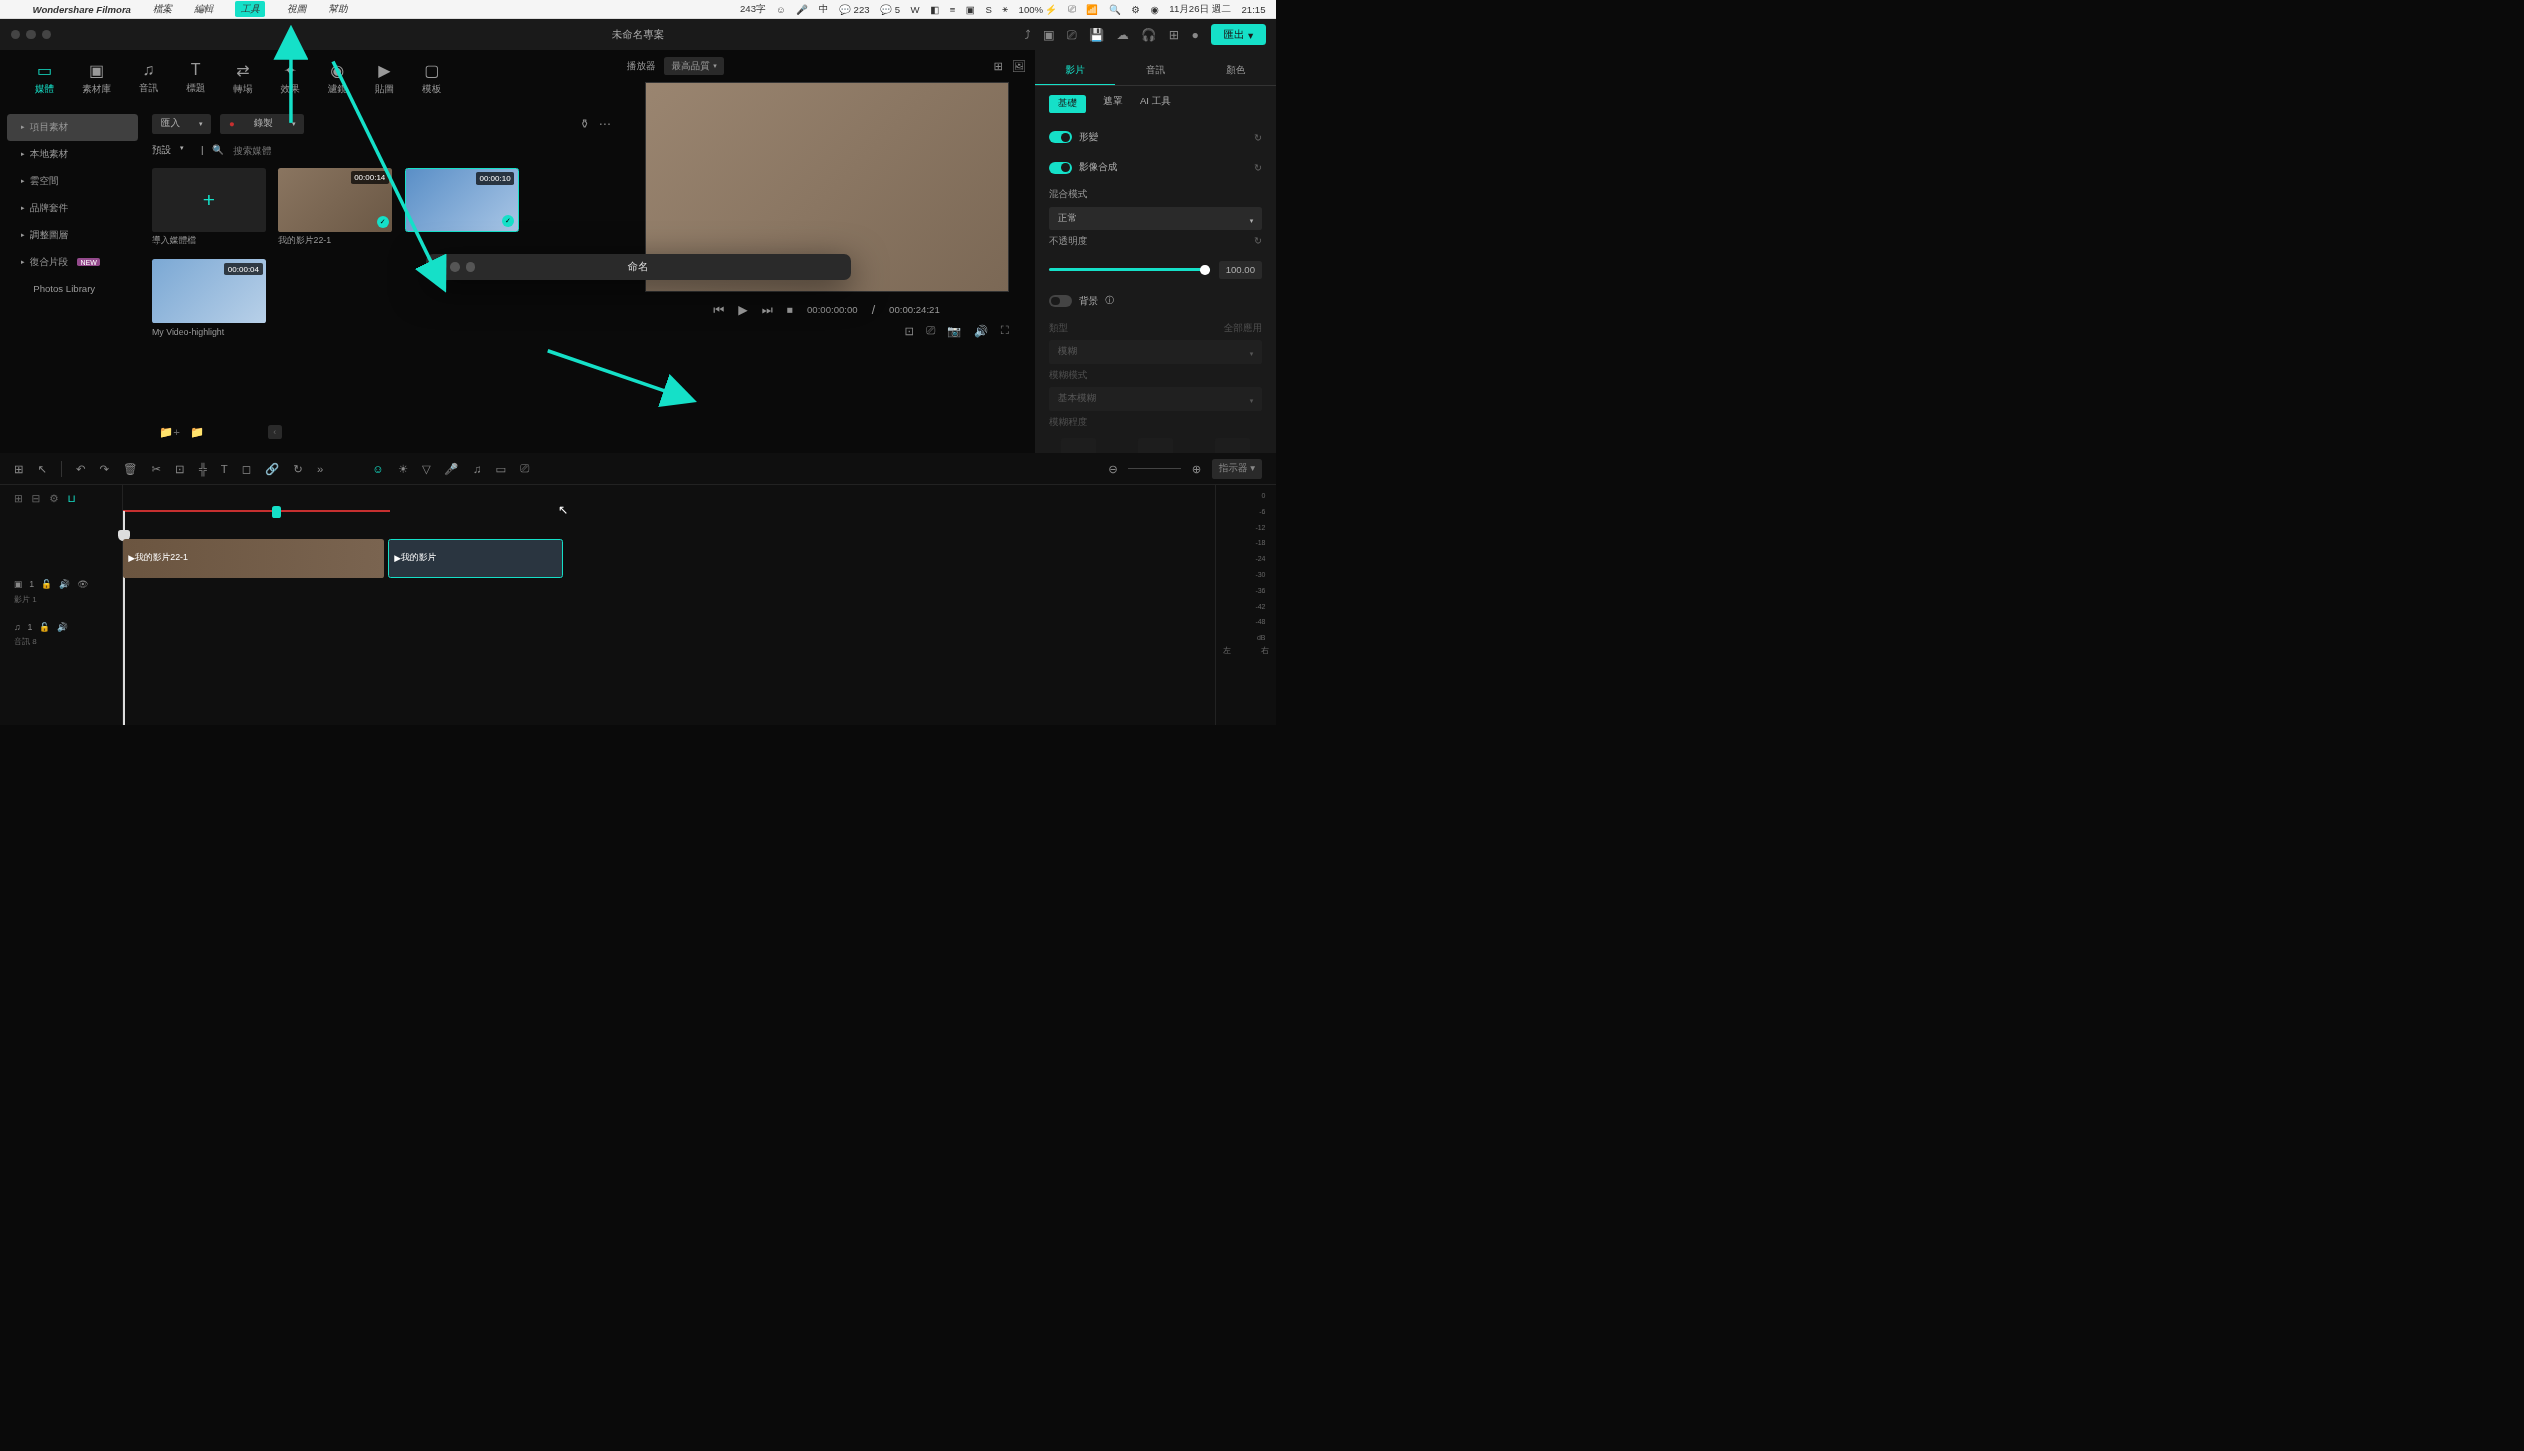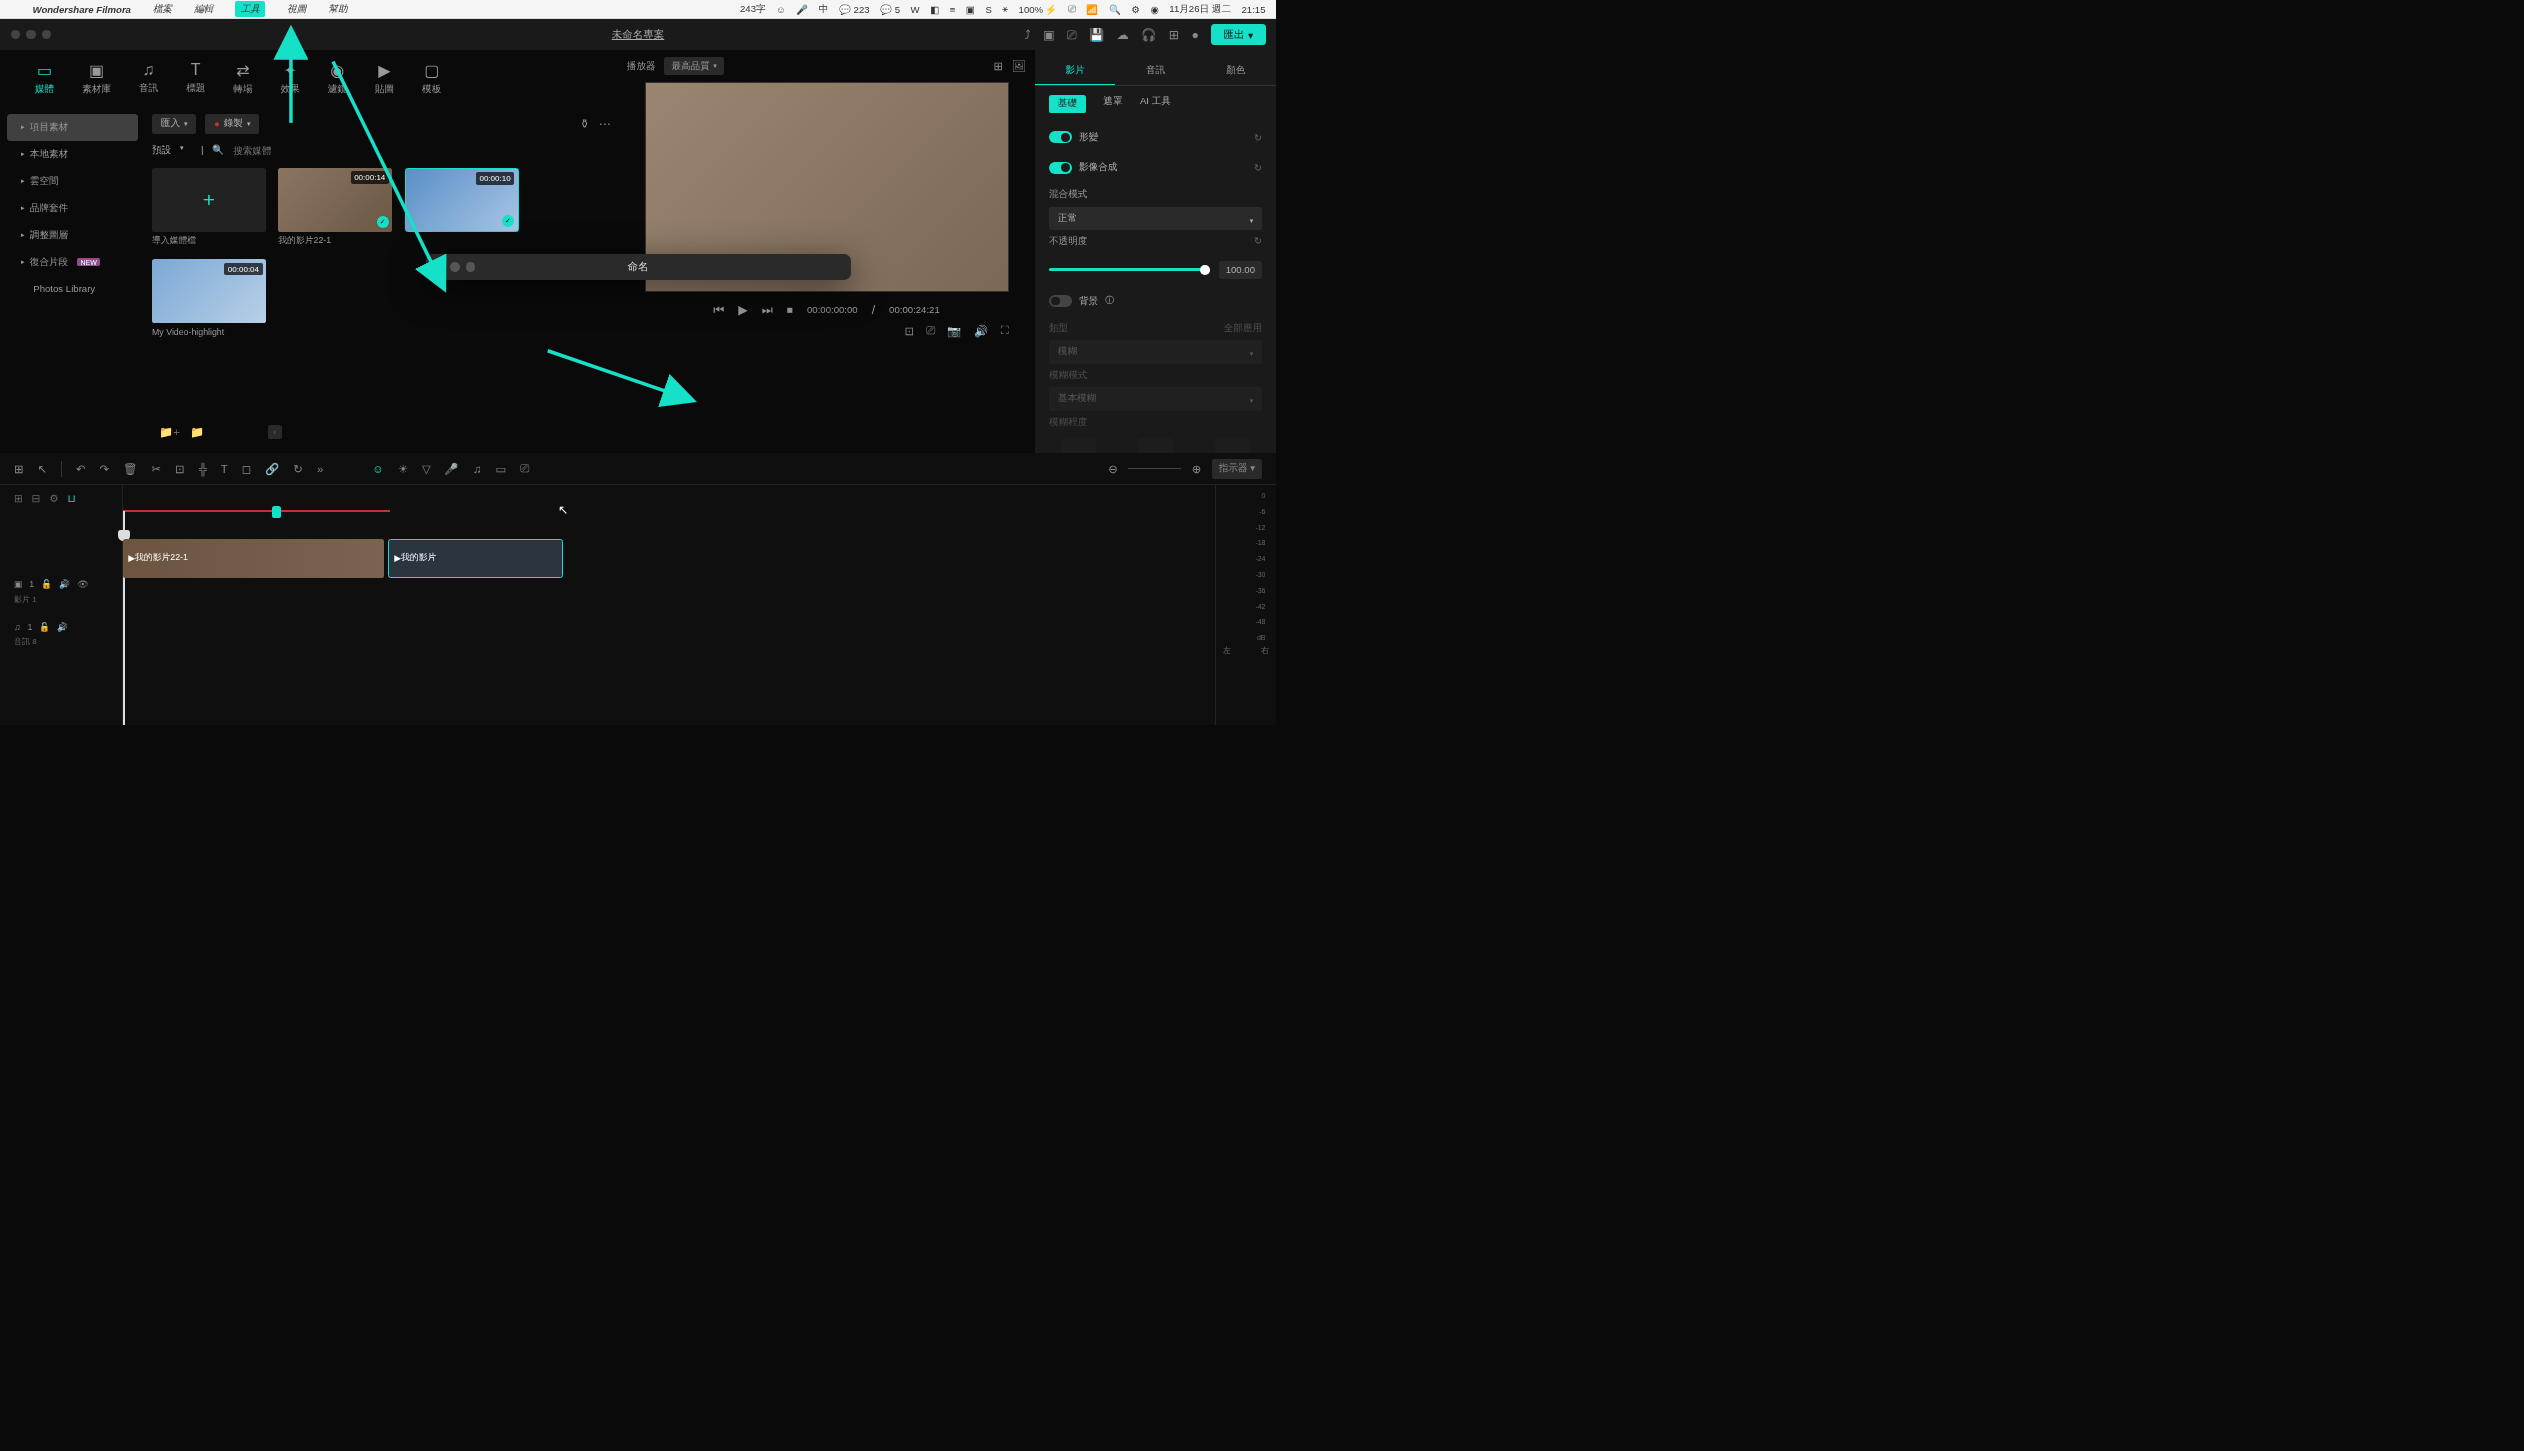--- a/index.html
+++ b/index.html
@@ -11,21 +11,21 @@
     .menubar-right { margin-left: auto; display: flex; gap: 10.5px; align-items: center; }
     .apple-logo { font-size: 11.4px; }
     .app-name { font-weight: 600; }
     .menu-item-highlighted { background: #15e0c8; padding: 1.8px 5.3px; border-radius: 1.8px; }
     .status-icon { font-size: 9.6px; }
     
     
     .window-header { height: 31px; background: #1a1a1a; display: flex; align-items: center; padding: 0 10.5px; position: relative; }
     .traffic-lights { display: flex; gap: 6.1px; }
     .tl { width: 9.6px; height: 9.6px; border-radius: 50%; background: #444; }
-    .window-title { position: absolute; left: 50%; transform: translateX(-50%); font-size: 10.5px; color: #aaa; text-decoration: underline; }
+    .window-title { position: absolute; left: 50%; transform: translateX(-50%); font-size: 10.5px; color: #aaa; }
     .header-actions { margin-left: auto; display: flex; gap: 12.3px; align-items: center; }
     .header-icon { color: #888; font-size: 12.3px; }
     .export-btn { background: #15e0c8; color: #1a1a1a; padding: 3.5px 12.3px; border-radius: 3.5px; font-size: 10.5px; font-weight: 500; display: flex; align-items: center; gap: 3.5px; }
     
     
     .main-area { display: flex; height: 403px; }
     
     
     .left-panel { width: 618px; display: flex; flex-direction: column; }
     .top-tabs { display: flex; gap: 28px; padding: 10.5px 35px; }
@@ -35,21 +35,21 @@
     
     .media-content { display: flex; flex: 1; }
     .sidebar { width: 145px; padding: 7px; }
     .sidebar-item { padding: 7px 14px; font-size: 9.6px; color: #999; display: flex; align-items: center; gap: 5.3px; border-radius: 3.5px; }
     .sidebar-item.active { background: #404040; }
     .sidebar-item .chevron { font-size: 7px; }
     .new-badge { background: #944a8c; color: #fff; font-size: 7px; padding: 0.9px 3.5px; border-radius: 1.8px; margin-left: 3.5px; }
     
     .media-area { flex: 1; padding: 7px; }
     .media-controls { display: flex; gap: 8.8px; align-items: center; font-size: 9.6px; margin-bottom: 10.5px; }
-    .media-btn { background: #2a2a2a; padding: 3.5px 8.8px; border-radius: 2.6px; display: flex; align-items: center; gap: 4px; }
+    .media-btn { background: #2a2a2a; padding: 3.5px 8.8px; border-radius: 2.6px; display: flex; align-items: center; gap: 19px; }
     .media-btn .chev { font-size: 7px; }
     .filter-icons { margin-left: auto; display: flex; gap: 8.8px; font-size: 12.3px; color: #888; }
     .search-row { display: flex; gap: 8.8px; margin-bottom: 10.5px; font-size: 9.6px; }
     .search-input { background: transparent; border: none; color: #888; font-size: 9.6px; width: 175px; }
     
     .media-grid { display: flex; gap: 12.3px; flex-wrap: wrap; }
     .media-item { width: 114px; }
     .media-thumb { width: 114px; height: 64px; background: #2a2a2a; border-radius: 2.6px; position: relative; display: flex; align-items: center; justify-content: center; }
     .media-thumb.import { background: #222; }
     .plus-icon { color: #15e0c8; font-size: 21px; }

